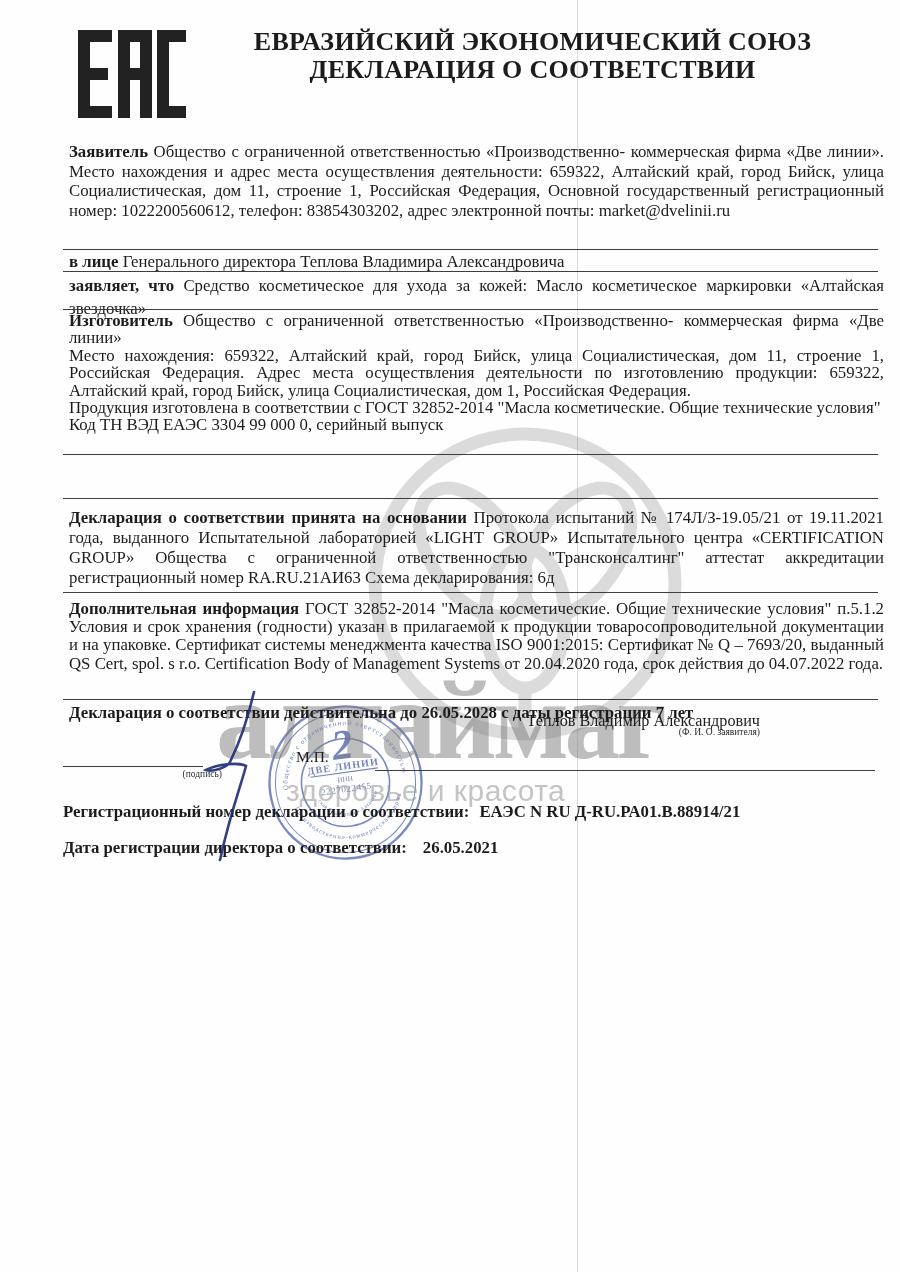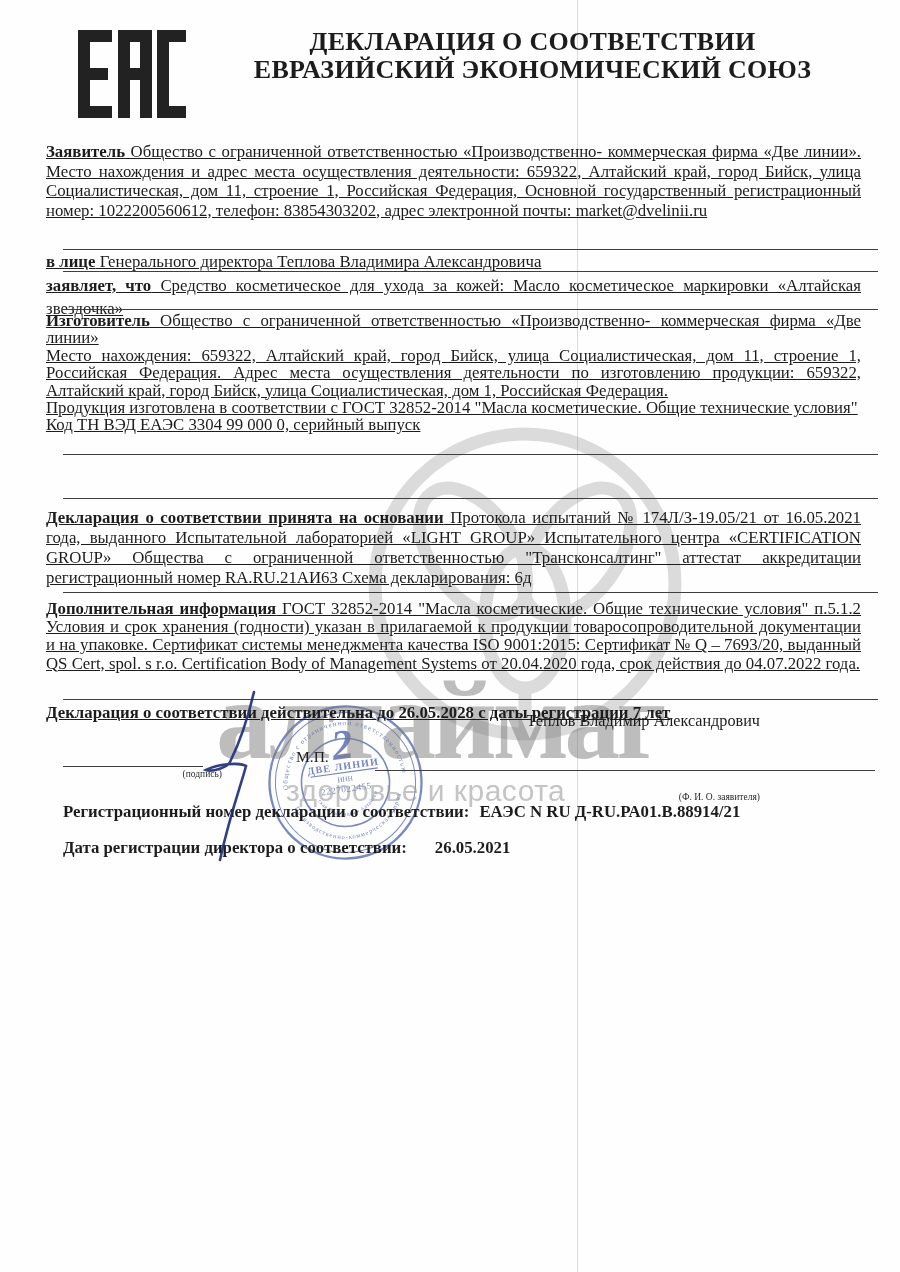--- a/index.html
+++ b/index.html
@@ -7,33 +7,33 @@
         font-family:"Liberation Serif",serif;color:#1c1c1c;}
   .page *{box-sizing:border-box;}
 
   .fold{position:absolute;left:577px;top:0;width:1px;height:1272px;background:#d7dce2;z-index:0;}
 
   .eac{position:absolute;left:78px;top:30px;z-index:4;}
 
   .title{position:absolute;left:225px;top:28px;width:615px;text-align:center;z-index:4;
          font-weight:bold;font-size:26px;line-height:28px;letter-spacing:.3px;}
 
-  .para{position:absolute;left:46px;width:815px;text-align:justify;font-size:16.8px;line-height:19.5px;z-index:4;text-decoration:underline;}
+  .para{position:absolute;left:69px;width:815px;text-align:justify;font-size:16.8px;line-height:19.5px;z-index:4;}
   .para p{margin:0;}
   .rule{position:absolute;left:63px;width:815px;height:0;border-top:1.7px solid #3e3e3e;z-index:4;}
   .bold{font-weight:bold;}
 
   .sigline{position:absolute;height:0;border-top:1.5px solid #3e3e3e;z-index:4;}
   .smalllabel{position:absolute;font-size:9.5px;color:#2a2a2a;text-align:right;z-index:4;}
   .mp{position:absolute;left:296px;top:748px;font-size:15.5px;z-index:4;}
   .signer{position:absolute;left:400px;top:712px;width:360px;text-align:right;font-size:16.2px;z-index:4;}
 
   .regline{position:absolute;left:63px;font-size:16.8px;font-weight:bold;z-index:4;white-space:nowrap;}
   .regline .val{margin-left:10px;}
-  .regline .val2{margin-left:28px;}
+  .regline .val2{margin-left:16px;}
 
   
   .wm-circle{position:absolute;left:355px;top:412px;z-index:1;}
   .wm-brand{position:absolute;left:216px;top:664px;z-index:3;font-family:Liberation Serif, serif;
             font-weight:bold;font-size:112px;line-height:1;letter-spacing:-4px;color:rgba(123,123,123,.5);}
   .wm-tagline{position:absolute;left:286px;top:776px;z-index:3;font-family:Liberation Sans, sans-serif;
               font-size:30px;line-height:1;letter-spacing:.5px;color:rgba(148,148,148,.55);}
 
   .stamp{position:absolute;left:258px;top:695px;z-index:2;transform:rotate(-8deg);opacity:.85;}
   .signstroke{position:absolute;left:196px;top:686px;z-index:5;}
@@ -91,22 +91,22 @@
         <rect x="62" y="0" width="12" height="88"></rect>
       <rect x="40" y="0" width="34" height="12"></rect>
         <rect x="50" y="38" width="14" height="12"></rect>
       <rect x="79" y="0" width="12" height="88"></rect>
         <rect x="79" y="0" width="29" height="12"></rect>
       <rect x="79" y="76" width="29" height="12"></rect>
     </g>
   </svg>
 
   <div class="title">
+    <div>ЕВРАЗИЙСКИЙ ЭКОНОМИЧЕСКИЙ СОЮЗ</div>
     <div>ДЕКЛАРАЦИЯ О СООТВЕТСТВИИ</div>
-    <div>ЕВРАЗИЙСКИЙ ЭКОНОМИЧЕСКИЙ СОЮЗ</div>
   </div>
 
   <div class="para" style="top:142px">
     <span class="bold">Заявитель</span><span> Общество с ограниченной ответственностью «Производственно- коммерческая фирма «Две линии». Место нахождения и адрес места осуществления деятельности: 659322, Алтайский край, город Бийск, улица Социалистическая, дом 11, строение 1, Российская Федерация, Основной государственный регистрационный номер: 1022200560612, телефон: 83854303202, адрес электронной почты: market@dvelinii.ru</span>
   </div>
 
   <div class="rule" style="top:249px"></div>
 
   <div class="para" style="top:252px;line-height:19px">
     <span class="bold">в лице</span><span> Генерального директора Теплова Владимира Александровича</span>
@@ -126,39 +126,39 @@
     <p>Продукция изготовлена в соответствии с ГОСТ 32852-2014 "Масла косметические. Общие технические условия"</p>
     <p>Код ТН ВЭД ЕАЭС 3304 99 000 0, серийный выпуск</p>
   </div>
 
   <div class="rule" style="top:454px"></div>
 
 
   <div class="rule" style="top:498px"></div>
 
   <div class="para" style="top:508px;line-height:20px">
-    <span class="bold">Декларация о соответствии принята на основании</span><span> Протокола испытаний № 174Л/З-19.05/21 от 16.05.2021 года, выданного Испытательной лабораторией «LIGHT GROUP» Испытательного центра «CERTIFICATION GROUP» Общества с ограниченной ответственностью "Трансконсалтинг" аттестат аккредитации регистрационный номер RA.RU.21АИ63 Схема декларирования: 6д</span>
+    <span class="bold">Декларация о соответствии принята на основании</span><span> Протокола испытаний № 174Л/З-19.05/21 от 19.11.2021 года, выданного Испытательной лабораторией «LIGHT GROUP» Испытательного центра «CERTIFICATION GROUP» Общества с ограниченной ответственностью "Трансконсалтинг" аттестат аккредитации регистрационный номер RA.RU.21АИ63 Схема декларирования: 6д</span>
   </div>
 
   <div class="rule" style="top:592px"></div>
 
   <div class="para" style="top:600px;line-height:18.2px">
     <span class="bold">Дополнительная информация</span><span> ГОСТ 32852-2014 "Масла косметические. Общие технические условия" п.5.1.2 Условия и срок хранения (годности) указан в прилагаемой к продукции товаросопроводительной документации и на упаковке. Сертификат системы менеджмента качества ISO 9001:2015: Сертификат № Q – 7693/20, выданный QS Cert, spol. s r.o. Certification Body of Management Systems от 20.04.2020 года, срок действия до 04.07.2022 года.</span>
   </div>
 
   <div class="rule" style="top:699px"></div>
 
   <div class="para bold" style="top:703px">Декларация о соответствии действительна до 26.05.2028 с даты регистрации 7 лет</div>
 
   <div class="sigline" style="top:766px;left:63px;width:140px"></div>
   <div class="smalllabel" style="top:769px;left:136px;width:86px">(подпись)</div>
   <div class="mp">М.П.</div>
   <div class="sigline" style="top:770px;left:375px;width:500px"></div>
   <div class="signer">Теплов Владимир Александрович</div>
-  <div class="smalllabel" style="top:792px;left:400px;width:360px">(Ф. И. О. заявителя)</div>
+  <div class="smalllabel" style="top:727px;left:400px;width:360px">(Ф. И. О. заявителя)</div>
 
   <svg class="signstroke" width="80" height="180" viewBox="0 0 80 180">
     <path d="M 58,6 C 50,40 40,64 34,76 C 31,82 16,86 10,84 C 22,78 42,76 50,80 C 46,96 34,128 24,174" fill="none" stroke="#203079" stroke-width="2.6" stroke-linecap="round" opacity="0.92"></path>
   </svg>
 
   <div class="regline" style="top:802px">
     <span>Регистрационный номер декларации о соответствии:</span><span class="val">ЕАЭС N RU Д-RU.РА01.В.88914/21</span>
   </div>
   <div class="regline" style="top:838px">
     <span>Дата регистрации директора о соответствии:</span><span class="val2">26.05.2021</span>

